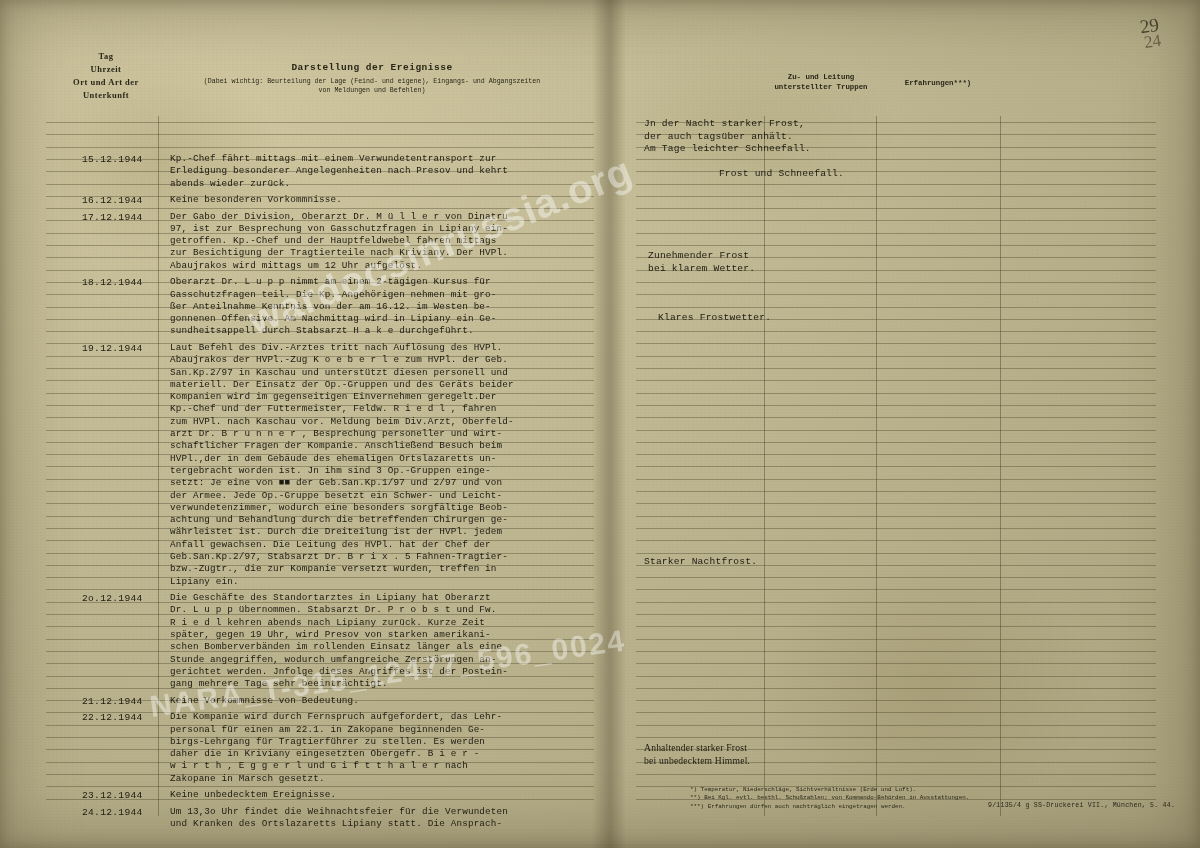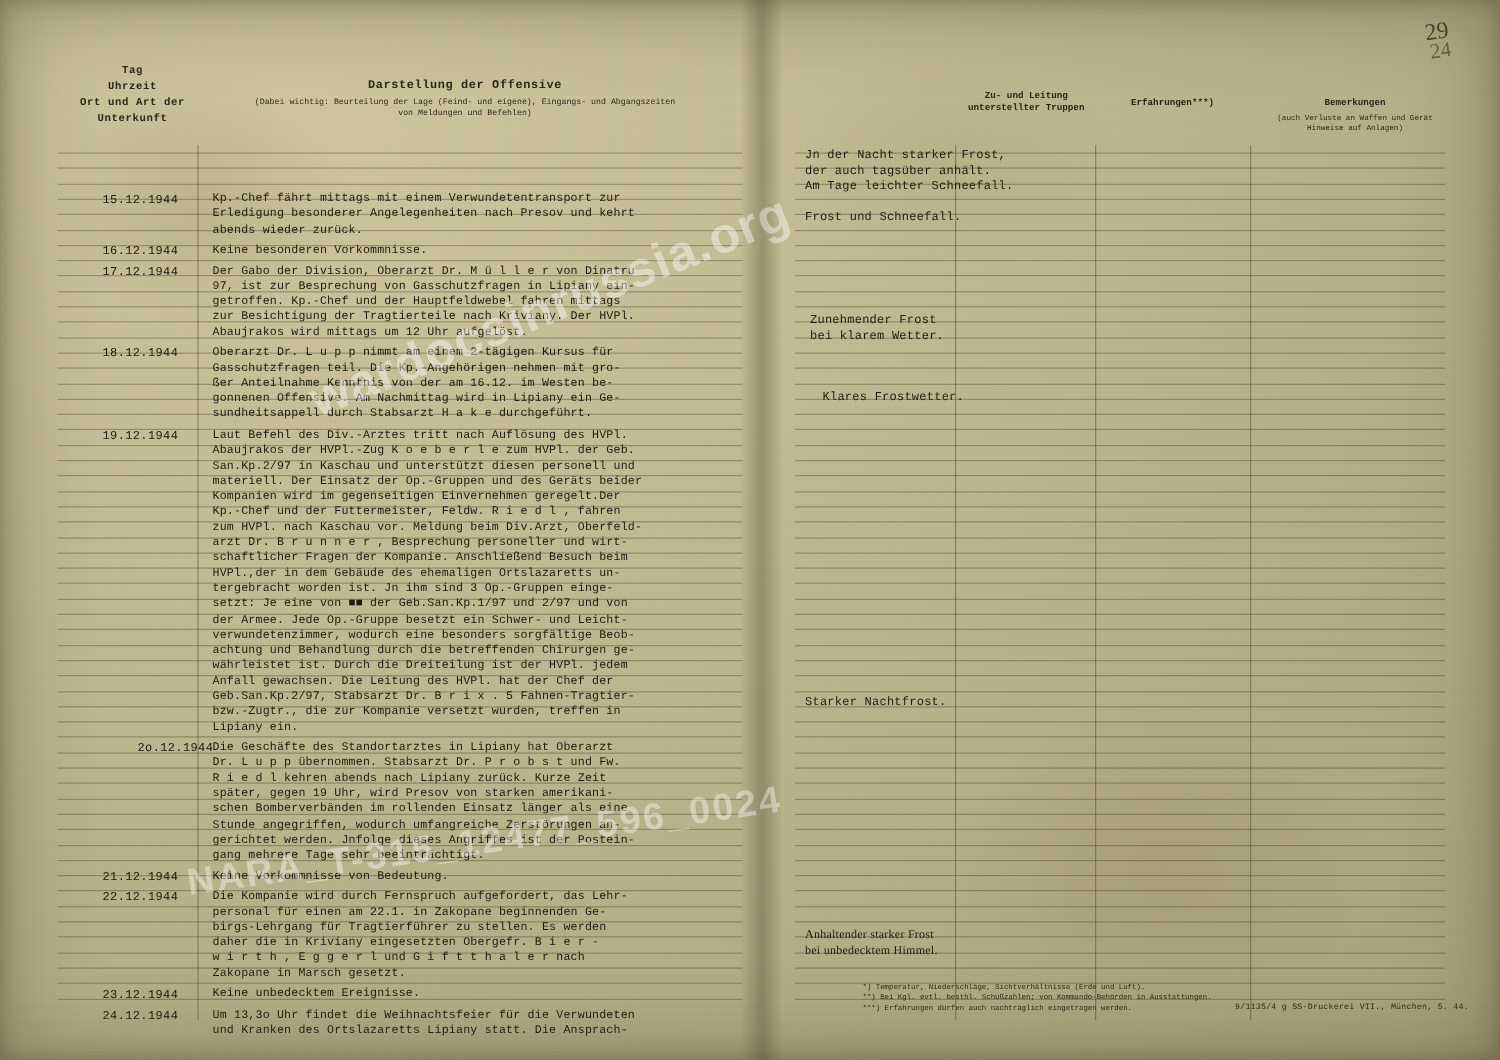--- a/index.html
+++ b/index.html
@@ -36,21 +36,21 @@
 
   
   #leftpage{position:absolute;left:36px;top:40px;width:560px;height:780px;}
   .hdr{
     position:absolute;
     text-align:center;
     color:#2a2719;
     font-weight:bold;
     letter-spacing:.5px;
   }
-  #hdr-col1{left:22px;top:10px;width:96px;font-size:8.5px;line-height:13px;}
+  #hdr-col1{left:22px;top:10px;width:96px;font-size:8.5px;line-height:13px;font-family:Liberation Serif, serif;}
   #hdr-col2{left:126px;top:22px;width:420px;font-size:9.5px;}
   #hdr-col2 .sub{font-size:6.6px;font-weight:normal;line-height:9px;display:block;margin-top:4px;letter-spacing:0;}
 
   
   #rules{position:absolute;left:10px;top:76px;width:548px;height:700px;}
   .rule{position:absolute;left:0;width:548px;height:1px;background:rgba(60,54,30,.35);}
   .vline{position:absolute;top:0;width:1px;background:rgba(60,54,30,.40);}
 
   .entry{position:absolute;color:#1d1b12;}
   .date{
@@ -107,21 +107,21 @@
   <div class="stain" style="left:600px;top:40px;width:300px;height:180px;background:radial-gradient(ellipse,rgba(130,118,70,.12),rgba(130,118,70,0) 70%);"></div>
 
   <div id="leftpage">
 
     <div class="hdr" id="hdr-col1" style="white-space:pre-line;">Tag
 Uhrzeit
 Ort und Art der
 Unterkunft</div>
 
     <div class="hdr" id="hdr-col2">
-      <span>Darstellung der Offensive</span>
+      <span>Darstellung der Ereignisse</span>
       <span class="sub" style="white-space:pre-line;">(Dabei wichtig:  Beurteilung der Lage (Feind- und eigene), Eingangs- und Abgangszeiten
 von Meldungen und Befehlen)</span>
     </div>
 
     <div id="rules">
         <div class="rule" style="top: 6px;"></div>
         <div class="rule" style="top: 18.3px;"></div>
         <div class="rule" style="top: 30.6px;"></div>
         <div class="rule" style="top: 42.9px;"></div>
         <div class="rule" style="top: 55.2px;"></div>
@@ -212,21 +212,21 @@
 tergebracht worden ist. Jn ihm sind 3 Op.-Gruppen einge-
 setzt: Je eine von ■■ der Geb.San.Kp.1/97 und 2/97 und von
 der Armee. Jede Op.-Gruppe besetzt ein Schwer- und Leicht-
 verwundetenzimmer, wodurch eine besonders sorgfältige Beob-
 achtung und Behandlung durch die betreffenden Chirurgen ge-
 währleistet ist. Durch die Dreiteilung ist der HVPl. jedem
 Anfall gewachsen. Die Leitung des HVPl. hat der Chef der
 Geb.San.Kp.2/97, Stabsarzt Dr. B r i x . 5 Fahnen-Tragtier-
 bzw.-Zugtr., die zur Kompanie versetzt wurden, treffen in
 Lipiany ein.</div>
-        <div class="entry date" style="left: 46px; top: 553.2px; margin-left: 28px;">2o.12.1944</div>
+        <div class="entry date" style="left: 46px; top: 553.2px;">2o.12.1944</div>
         <div class="entry body" style="left: 134px; top: 552.2px; width: 420px;">Die Geschäfte des Standortarztes in Lipiany hat Oberarzt
 Dr. L u p p übernommen. Stabsarzt Dr. P r o b s t und Fw.
 R i e d l kehren abends nach Lipiany zurück. Kurze Zeit
 später, gegen 19 Uhr, wird Presov von starken amerikani-
 schen Bomberverbänden im rollenden Einsatz länger als eine
 Stunde angegriffen, wodurch umfangreiche Zerstörungen an-
 gerichtet werden. Jnfolge dieses Angriffes ist der Postein-
 gang mehrere Tage sehr beeinträchtigt.</div>
         <div class="entry date" style="left: 46px; top: 655.8px;">21.12.1944</div>
         <div class="entry body" style="left: 134px; top: 654.8px; width: 420px;">Keine Vorkommnisse von Bedeutung.</div>
@@ -242,25 +242,20 @@
         <div class="entry date" style="left: 46px; top: 766.8px; text-align: center;">24.12.1944</div>
         <div class="entry body" style="left: 134px; top: 765.8px; width: 420px;">Um 13,3o Uhr findet die Weihnachtsfeier für die Verwundeten
 und Kranken des Ortslazaretts Lipiany statt. Die Ansprach-</div>
       </div>
   </div>
 
   <div id="rightpage">
     <div class="rhdr" id="rh2" style="white-space:pre-line;">Zu- und Leitung
 unterstellter Truppen</div>
     <div class="rhdr" id="rh3">Erfahrungen***)</div>
-    <div class="rhdr" id="rh4">
-      <span>Bemerkungen</span>
-      <span class="sub" style="white-space:pre-line;">(auch Verluste an Waffen und Gerät
-Hinweise auf Anlagen)</span>
-    </div>
 
     <div id="rrules" style="position:absolute;left:10px;top:76px;width:520px;height:700px;">
         <div class="rule" style="width: 520px; top: 6px;"></div>
         <div class="rule" style="width: 520px; top: 18.3px;"></div>
         <div class="rule" style="width: 520px; top: 30.6px;"></div>
         <div class="rule" style="width: 520px; top: 42.9px;"></div>
         <div class="rule" style="width: 520px; top: 55.2px;"></div>
         <div class="rule" style="width: 520px; top: 67.5px;"></div>
         <div class="rule" style="width: 520px; top: 79.8px;"></div>
         <div class="rule" style="width: 520px; top: 92.1px;"></div>
@@ -313,21 +308,21 @@
         <div class="rule" style="width: 520px; top: 670.2px;"></div>
         <div class="rule" style="width: 520px; top: 682.5px;"></div>
         <div class="vline" style="left: 128px; height: 700px;"></div>
         <div class="vline" style="left: 240px; height: 700px;"></div>
         <div class="vline" style="left: 364px; height: 700px;"></div>
       </div>
     <div id="rnotes">
         <div class="rnote" style="left: 18px; top: 78px; width: 200px;">Jn der Nacht starker Frost,
 der auch tagsüber anhält.
 Am Tage leichter Schneefall.</div>
-        <div class="rnote" style="left: 18px; top: 128px; width: 200px;">Frost und Schneefall.</div>
+        <div class="rnote" style="left: 18px; top: 128px; width: 200px; text-align: right;">Frost und Schneefall.</div>
         <div class="rnote" style="left: 22px; top: 210px; width: 200px;">Zunehmender Frost
 bei klarem Wetter.</div>
         <div class="rnote" style="left: 32px; top: 272px; width: 200px;">Klares Frostwetter.</div>
         <div class="rnote" style="left: 18px; top: 516px; width: 200px;">Starker Nachtfrost.</div>
         <div class="rnote" style="left: 18px; top: 702px; width: 200px; font-family: Liberation Serif, serif;">Anhaltender starker Frost
 bei unbedecktem Himmel.</div>
       </div>
   </div>
 
   <div id="footnotes" style="white-space:pre-line;">*) Temperatur, Niederschläge, Sichtverhältnisse (Erde und Luft).

